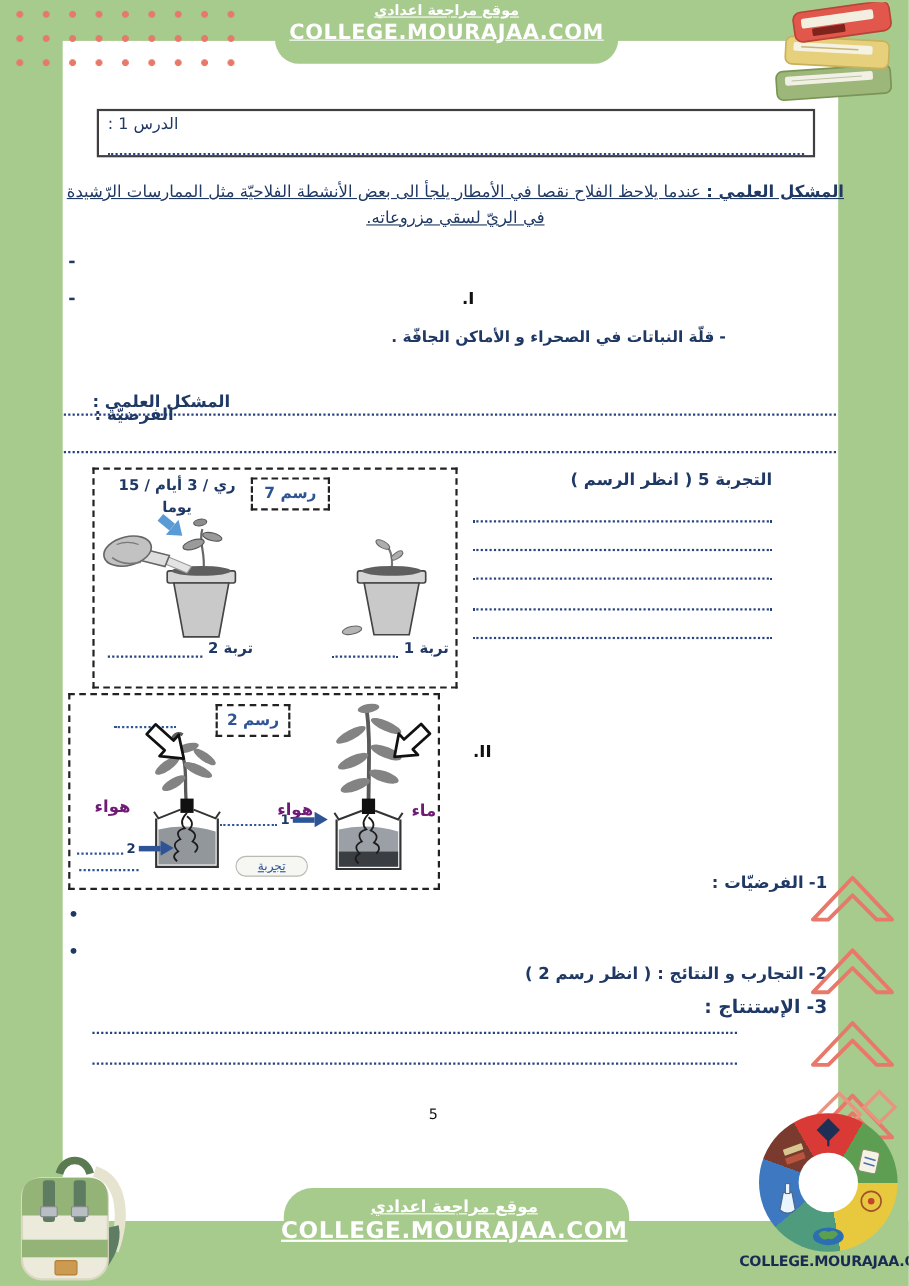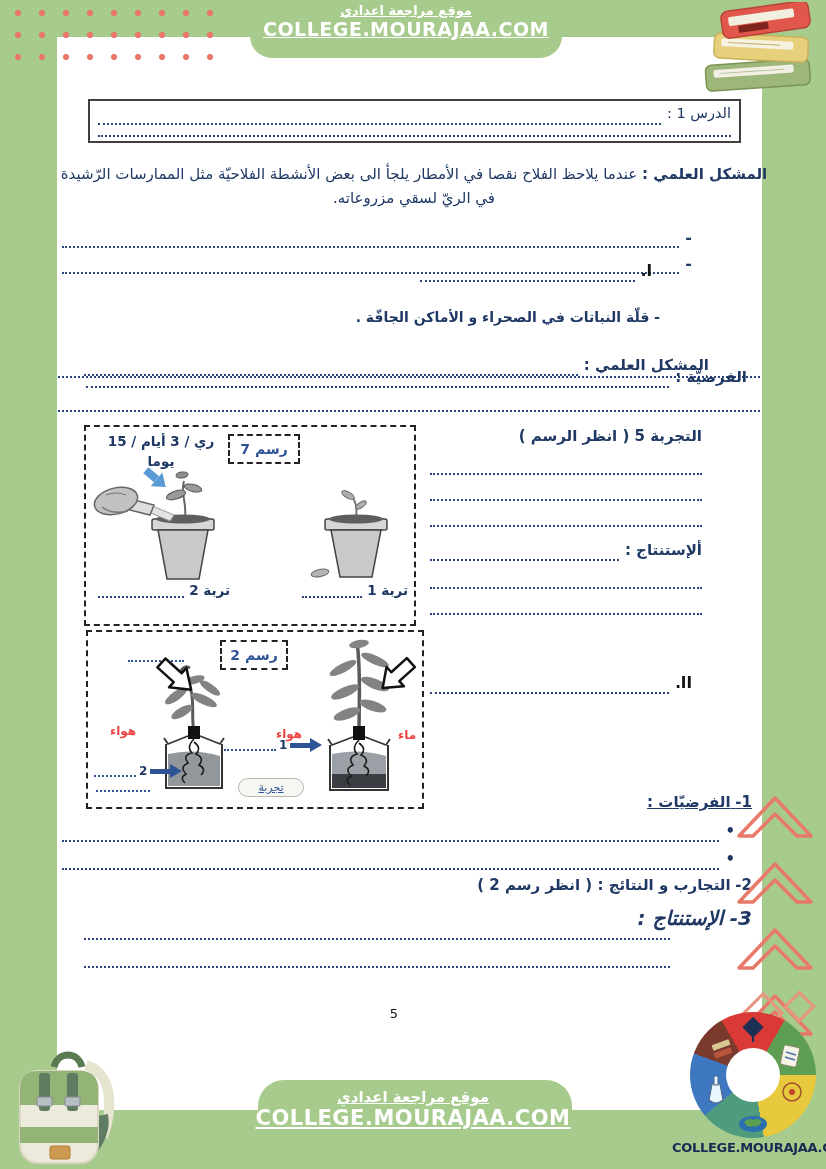--- a/index.html
+++ b/index.html
@@ -24,36 +24,36 @@
   .dots-grid{left:2px;top:2px;width:214px;height:60px;
     background-image:radial-gradient(circle,#e8796a 2.8px,transparent 3.4px);
     background-size:24px 22px;background-position:4px 0;}
   .chevron{width:84px;height:54px;}
   .diamond{border:3px solid #e8957f;transform:rotate(45deg);}
   
   .rtl{direction:rtl;text-align:right;}
   .b{font-weight:bold;}
   .dl{border-bottom:2px dotted #28437f;}
   .dl-blue{border-bottom:2px dotted #2f5496;}
-  .row{display:flex;direction:rtl;align-items:flex-start;gap:6px;}
+  .row{display:flex;direction:rtl;align-items:flex-end;gap:6px;flex-direction:column;}
   .row .dl{flex:1;height:18px;}
   
   .lesson-box{left:88px;top:99px;width:633px;height:32px;border:2px solid #3f3f3f;
     padding:4px 8px;background:#fff;}
   
   .figbox{border:2px dashed #222;background:#fff;}
   .figcap{border:2px dashed #222;background:#fff;text-align:center;
     color:#2f5496;font-weight:bold;font-size:14px;line-height:26px;}
   .pill{border:1px solid #b9b9b2;border-radius:10px;background:#f6f6f2;
     color:#2f5496;font-size:11px;text-align:center;line-height:17px;text-decoration:underline;}
   .soil-row{display:flex;direction:rtl;align-items:flex-end;gap:5px;
     font-size:13.5px;font-weight:bold;color:#1f3864;}
   .soil-row .dl{flex:1;height:14px;}
   .figlabel{font-size:13.5px;font-weight:bold;color:#1f3864;text-align:center;line-height:1.45;}
-  .air{font-size:12px;font-weight:bold;color:#ef4444;}
+  .air{font-size:15px;font-weight:bold;color:#701a75;}
   .marker-row{display:flex;direction:ltr;align-items:center;gap:3px;
     font-size:12px;font-weight:bold;color:#1f3864;}
   .marker-row .dl-blue{height:10px;}
   
   .donut{width:126px;height:126px;border-radius:50%;
     background:conic-gradient(from 330deg,
       #d93a35 0 60deg,#5d9e52 60deg 120deg,#e8c93e 120deg 200deg,
       #4e9b7e 200deg 260deg,#3d78c0 260deg 320deg,#7a3b2e 320deg 360deg);}
   .donut-hole{left:36px;top:36px;width:54px;height:54px;border-radius:50%;background:#ffffff;}
   .logo-caption{font-size:13px;font-weight:bold;color:#1b2a52;text-align:center;letter-spacing:-0.3px;}
@@ -93,21 +93,21 @@
 </div>
 
 <div class="abs lesson-box rtl">
   <div class="row" style="font-size:14.5px;">
     <span>الدرس 1 :</span>
     <span class="dl"></span>
   </div>
   <div class="dl" style="height:10px;"></div>
 </div>
 
-<div class="abs rtl" style="left:58px;top:162px;width:712px;text-align:center;font-size:15px;line-height:1.6;">
+<div class="abs rtl" style="left:58px;top:162px;width:712px;text-align:center;font-size:15px;line-height:1.6;text-decoration:underline;">
   <span class="b">المشكل العلمي :</span>
   <span>عندما يلاحظ الفلاح نقصا في الأمطار يلجأ الى بعض الأنشطة الفلاحيّة مثل الممارسات الرّشيدة في الريّ لسقي مزروعاته.</span>
 </div>
 
 <div class="abs" style="left:62px;top:228px;width:630px;">
   <div class="row" style="margin-bottom:6px;">
     <span class="b" style="font-size:16px;">-</span>
     <span class="dl"></span>
   </div>
   <div class="row">
@@ -115,21 +115,21 @@
     <span class="dl"></span>
   </div>
 </div>
 
 <div class="abs row" style="left:420px;top:262px;width:232px;">
   <span class="b" style="color:#111;font-size:15px;direction:ltr;">.I</span>
   <span class="dl"></span>
 </div>
 
 <div class="abs rtl" style="right:126px;top:290px;width:580px;font-size:14.5px;line-height:1.55;">
-  <div style="padding-right:40px;margin-top:16px;text-align:right;">
+  <div style="padding-right:40px;margin-top:6px;text-align:right;">
     <span class="b">-</span>
     <span class="b" style="font-size:14px;">قلّة النباتات  في الصحراء و الأماكن الجافّة .</span>
   </div>
 </div>
 
 <div class="abs row" style="left:84px;top:356px;width:625px;font-size:15px;">
   <span class="b">المشكل العلمي :</span>
   <span class="dl"></span>
 </div>
 <div class="abs dl" style="left:58px;top:366px;width:702px;height:10px;"></div>
@@ -138,24 +138,20 @@
   <span class="b">الفرضيّة :</span>
   <span class="dl"></span>
 </div>
 <div class="abs dl" style="left:58px;top:400px;width:702px;height:10px;"></div>
 
 <div class="abs rtl" style="left:430px;top:427px;width:272px;">
   <div class="b" style="font-size:15px;">التجربة 5 ( انظر الرسم )</div>
   <div class="dl" style="margin-top:28px;"></div>
   <div class="dl" style="margin-top:24px;"></div>
   <div class="dl" style="margin-top:24px;"></div>
-  <div class="row" style="margin-top:14px;font-size:15px;">
-    <span class="b">ألإستنتاج :</span>
-    <span class="dl"></span>
-  </div>
   <div class="dl" style="margin-top:26px;"></div>
   <div class="dl" style="margin-top:24px;"></div>
 </div>
 
 <div class="abs row" style="left:430px;top:674px;width:262px;">
   <span class="b" style="color:#111;font-size:15px;direction:ltr;">.II</span>
   <span class="dl"></span>
 </div>
 
 <div class="abs figbox" style="left:84px;top:425px;width:328px;height:197px;">
@@ -212,21 +208,21 @@
   <div class="abs soil-row" style="left:12px;top:155px;width:132px;">
     <span>تربة 2</span>
     <span class="dl"></span>
   </div>
   <div class="abs soil-row" style="left:216px;top:155px;width:106px;">
     <span>تربة 1</span>
     <span class="dl"></span>
   </div>
 </div>
 
-<div class="abs figbox" style="left:86px;top:630px;width:334px;height:175px;">
+<div class="abs figbox" style="left:62px;top:630px;width:334px;height:175px;">
   <div class="abs figcap" style="left:132px;top:8px;width:64px;height:26px;">رسم 2</div>
   <div class="abs dl-blue" style="left:40px;top:20px;width:56px;height:8px;"></div>
 
   <div class="abs" style="left:50px;top:18px;width:110px;height:142px;">
     <svg width="110" height="142" viewBox="0 0 110 142">
 
       <path d="M56 86 C52 56 60 42 44 26 C40 22 46 14 52 18" stroke="#5a5a5a" stroke-width="3" fill="none"></path>
       <ellipse cx="38" cy="46" rx="13" ry="4.5" fill="#838383" transform="rotate(-35 38 46)"></ellipse>
       <ellipse cx="66" cy="50" rx="14" ry="4.5" fill="#838383" transform="rotate(25 66 50)"></ellipse>
       <ellipse cx="44" cy="62" rx="12" ry="4.5" fill="#838383" transform="rotate(-30 44 62)"></ellipse>
@@ -303,41 +299,41 @@
     <svg width="32" height="14" viewBox="0 0 32 14">
         <rect x="0" y="5" width="20" height="5" fill="#2f5496"></rect>
         <polygon points="20,0 32,7 20,14" fill="#2f5496"></polygon>
       </svg>
   </div>
   <div class="abs dl-blue" style="left:8px;top:150px;width:54px;height:8px;"></div>
 
   <div class="abs pill rtl" style="left:150px;top:146px;width:64px;height:17px;">تجربة</div>
 </div>
 
-<div class="abs rtl" style="right:74px;top:793px;width:420px;font-size:15px;text-decoration:underline;">
+<div class="abs rtl" style="right:74px;top:793px;width:420px;font-size:15px;">
   <span class="b">1-</span>
   <span class="b">الفرضيّات :</span>
 </div>
 <div class="abs" style="left:62px;top:822px;width:673px;">
   <div class="row" style="margin-bottom:8px;">
     <span class="b" style="font-size:15px;">•</span>
     <span class="dl"></span>
   </div>
   <div class="row">
     <span class="b" style="font-size:15px;">•</span>
     <span class="dl"></span>
   </div>
 </div>
 
 <div class="abs rtl" style="right:74px;top:876px;width:480px;font-size:15px;">
   <span class="b">2-</span>
   <span class="b">التجارب و النتائج : ( انظر رسم 2 )</span>
 </div>
 
-<div class="abs rtl" style="right:74px;top:906px;width:480px;font-size:20px;font-style:italic;">
+<div class="abs rtl" style="right:74px;top:906px;width:480px;font-size:17px;">
   <span class="b">3-</span>
   <span class="b">الإستنتاج :</span>
 </div>
 
 <div class="abs dl" style="left:84px;top:928px;width:586px;height:10px;"></div>
 <div class="abs dl" style="left:84px;top:956px;width:586px;height:10px;"></div>
 
 <div class="abs pgnum" style="left:384px;top:1006px;width:20px;">5</div>
 
 <div class="abs" style="left:733px;top:786px;">

